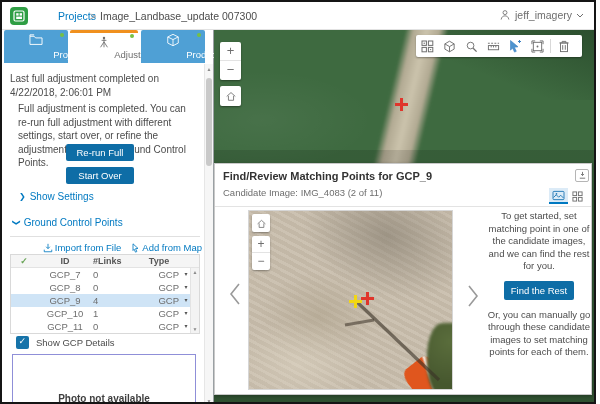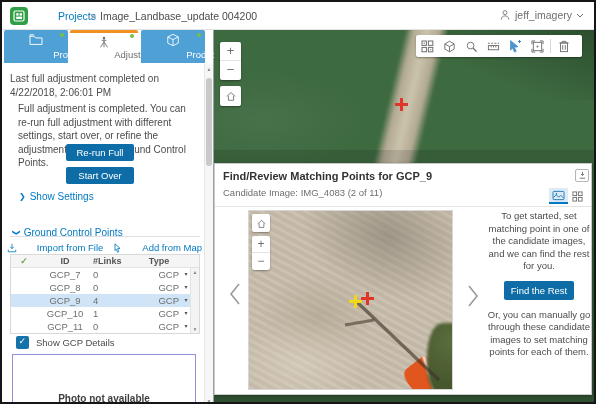--- a/index.html
+++ b/index.html
@@ -25,21 +25,21 @@
   .gdot { position:absolute; top:3px; right:4px; width:4px; height:4px; border-radius:50%; background:#76c043; }
   .tab.active .gdot { top:1px; }
 
   .status-text { position:absolute; left:8px; top:42px; width:190px; font-size:10px; line-height:1.35; color:#4c4c4c; }
   .desc-text { position:absolute; left:16px; top:72px; width:182px; font-size:10px; line-height:1.35; color:#4c4c4c; }
   .btn { position:absolute; left:64px; width:68px; height:17px; background:#0e6da6; color:#fff; font-size:9.5px; border:none; border-radius:2px; cursor:pointer; font-family:inherit; }
   .link-row { font-size:10px; color:#0079c1; cursor:pointer; display:flex; align-items:center; gap:4px; }
   .chev { font-size:8px; color:#0079c1; display:inline-block; }
   .divider { position:absolute; left:8px; top:206px; width:190px; height:1px; background:#e0e0e0; }
   .io-links { position:absolute; left:0; top:212px; width:200px; display:flex; justify-content:flex-end; gap:10px; font-size:9.5px; }
-  .io-link { color:#0079c1; cursor:pointer; display:flex; align-items:flex-end; gap:20px; }
+  .io-link { color:#0079c1; cursor:pointer; display:flex; align-items:flex-end; gap:2px; }
 
   .gcp-table { position:absolute; left:8px; top:224px; width:190px; border:1px solid #d9d9d9; font-size:9.5px; color:#6e6e6e; }
   .trow { display:flex; height:13px; line-height:13px; align-items:center; cursor:pointer; }
   .thead { background:#f5f5f5; color:#555; font-weight:bold; font-size:9px; border-bottom:1px solid #e3e3e3; cursor:default; }
   .c-chk { width:26px; text-align:center; }
   .c-id { width:56px; text-align:center; }
   .c-ln { width:46px; text-align:left; }
   .c-ty { width:42px; text-align:right; padding-right:2px; }
   .c-dd { width:10px; font-size:6px; color:#555; text-align:center; cursor:pointer; }
   .trow.sel { background:#cfe4f6; }
@@ -116,21 +116,21 @@
     <div class="logo">
       <svg width="12" height="12" viewBox="0 0 12 12">
           <rect x="1" y="1" width="10" height="10" rx="1.5" fill="none" stroke="#fff" stroke-width="1.2"></rect>
           <rect x="3.2" y="3.2" width="2.4" height="2.4" fill="#fff"></rect>
           <rect x="6.6" y="3.2" width="2.4" height="2.4" fill="#fff"></rect>
           <rect x="3.2" y="6.6" width="5.8" height="2.4" fill="#fff"></rect>
         </svg>
     </div>
     <span class="crumb-root">Projects</span>
     <span class="crumb-sep">&gt;</span>
-    <span class="crumb-cur">Image_Landbase_update 004200</span>
+    <span class="crumb-cur">Image_Landbase_update 007300</span>
     <div class="user">
       <svg width="12" height="12" viewBox="0 0 14 14" fill="none" stroke="#6e6e6e">
           <circle cx="7" cy="4.2" r="2.3"></circle>
           <path d="M2.5 12.3c.5-3.2 2.5-4.3 4.5-4.3s4 1.1 4.5 4.3"></path>
         </svg>
       <span>jeff_imagery</span>
       <svg width="8" height="5" viewBox="0 0 8 5" fill="none" stroke="#6e6e6e">
           <path d="M1 1l3 3 3-3"></path>
         </svg>
     </div>
@@ -165,21 +165,21 @@
     <p class="status-text">Last full adjustment completed on 4/22/2018, 2:06:01 PM</p>
     <p class="desc-text">Full adjustment is completed. You can re-run full adjustment with different settings, start over, or refine the adjustment result with Ground Control Points.</p>
 
     <button class="btn" style="top:137px;">Start Over</button>
     <button class="btn" style="top:114px;">Re-run Full</button>
 
     <div class="link-row abs" style="left:17px;top:161px;">
       <span class="chev">❯</span>
       <span>Show Settings</span>
     </div>
-    <div class="link-row abs" style="left:11px;top:197px;">
+    <div class="link-row abs" style="left:11px;top:187px;">
       <span class="chev" style="transform:rotate(90deg);">❯</span>
       <span>Ground Control Points</span>
     </div>
 
     <div class="divider"></div>
 
     <div class="io-links">
       <span class="io-link">
         <svg width="10" height="10" viewBox="0 0 12 12" fill="none" stroke="#0079c1">
             <path d="M6 1v5.5M3.8 4.5L6 6.8l2.2-2.3M1.5 8v2.5h9V8"></path>

